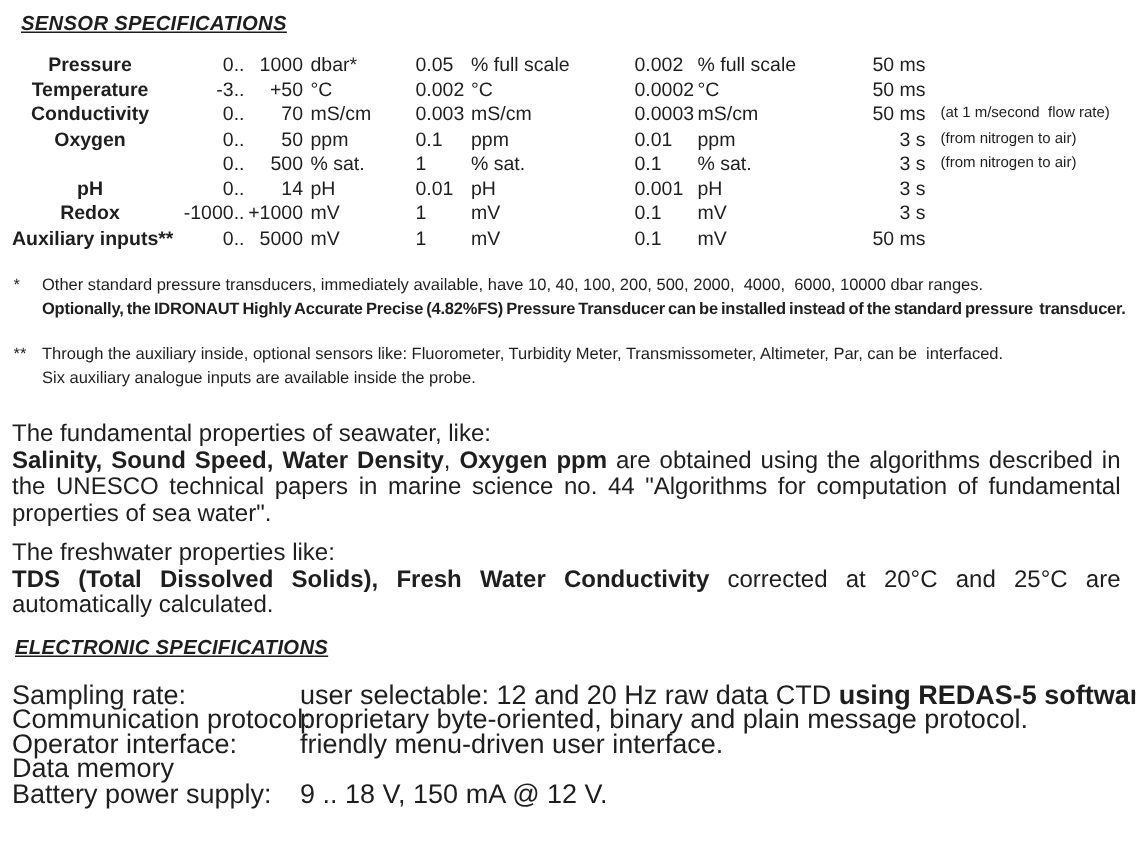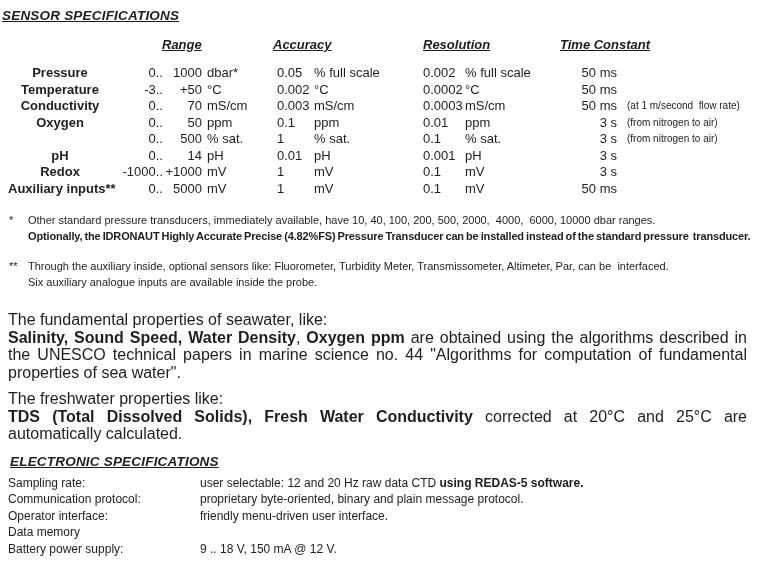--- a/index.html
+++ b/index.html
@@ -5,21 +5,21 @@
   html,body { margin:0; padding:0; background:#fff; }
   .page {
     position:relative; width:757px; height:568px; overflow:hidden;
     background:#ffffff; color:#1e1e1e;
     font-family:"Liberation Sans", sans-serif;
   }
   .heading {
     font-size:13.5px; font-weight:bold; font-style:italic;
     text-decoration:underline; letter-spacing:0.2px; white-space:nowrap;
   }
-  .sensor-title { padding:8px 0 0 2px; }
+  .sensor-title { padding:8px 0 0 14px; }
   .elec-title { margin:11px 0 0 10px; }
 
   .col-headers { position:relative; height:16px; margin-top:14px; }
   .col-headers .col-h {
     position:absolute; top:0; font-size:13px; font-weight:bold; font-style:italic;
     text-decoration:underline; white-space:nowrap;
   }
   .col-h.h-range { left:162px; }
   .col-h.h-accuracy { left:273px; }
   .col-h.h-resolution { left:423px; }
@@ -42,37 +42,31 @@
   .footnote + .footnote { margin-top:15px; }
   .fn-marker { font-weight:normal; }
   .fn-line { white-space:pre; }
   .fn-bold { font-weight:bold; letter-spacing:-0.15px; word-spacing:-0.8px; }
 
   .para { margin:0 10px 0 8px; font-size:16px; line-height:17.5px; text-align:justify; }
   .para-1 { margin-top:21px; }
   .para-2 { margin-top:9px; }
   .para b { font-weight:bold; }
 
-  .espec { margin:6px 0 0 8px; font-size:12px; }
+  .espec { margin:16px 0 0 8px; font-size:18px; }
   .erow { display:grid; grid-template-columns:192px auto; line-height:16.5px; white-space:nowrap; }
   .e-bold { font-weight:bold; }
 </style>
 </head>
 <body>
 
 <div class="page">
 
   <div class="heading sensor-title">SENSOR SPECIFICATIONS</div>
 
-  <div class="col-headers">
-    <span class="col-h h-range">Range</span>
-    <span class="col-h h-accuracy">Accuracy</span>
-    <span class="col-h h-resolution">Resolution</span>
-    <span class="col-h h-time">Time Constant</span>
-  </div>
 
   <div class="spec-table">
 
     <div class="trow">
       <span class="cell-name">Pressure</span>
       <span class="cell-rlo">0..</span>
       <span class="cell-rhi">1000</span>
       <span class="cell-runit">dbar*</span>
       <span class="cell-aval">0.05</span>
       <span class="cell-aunit">% full scale</span>

